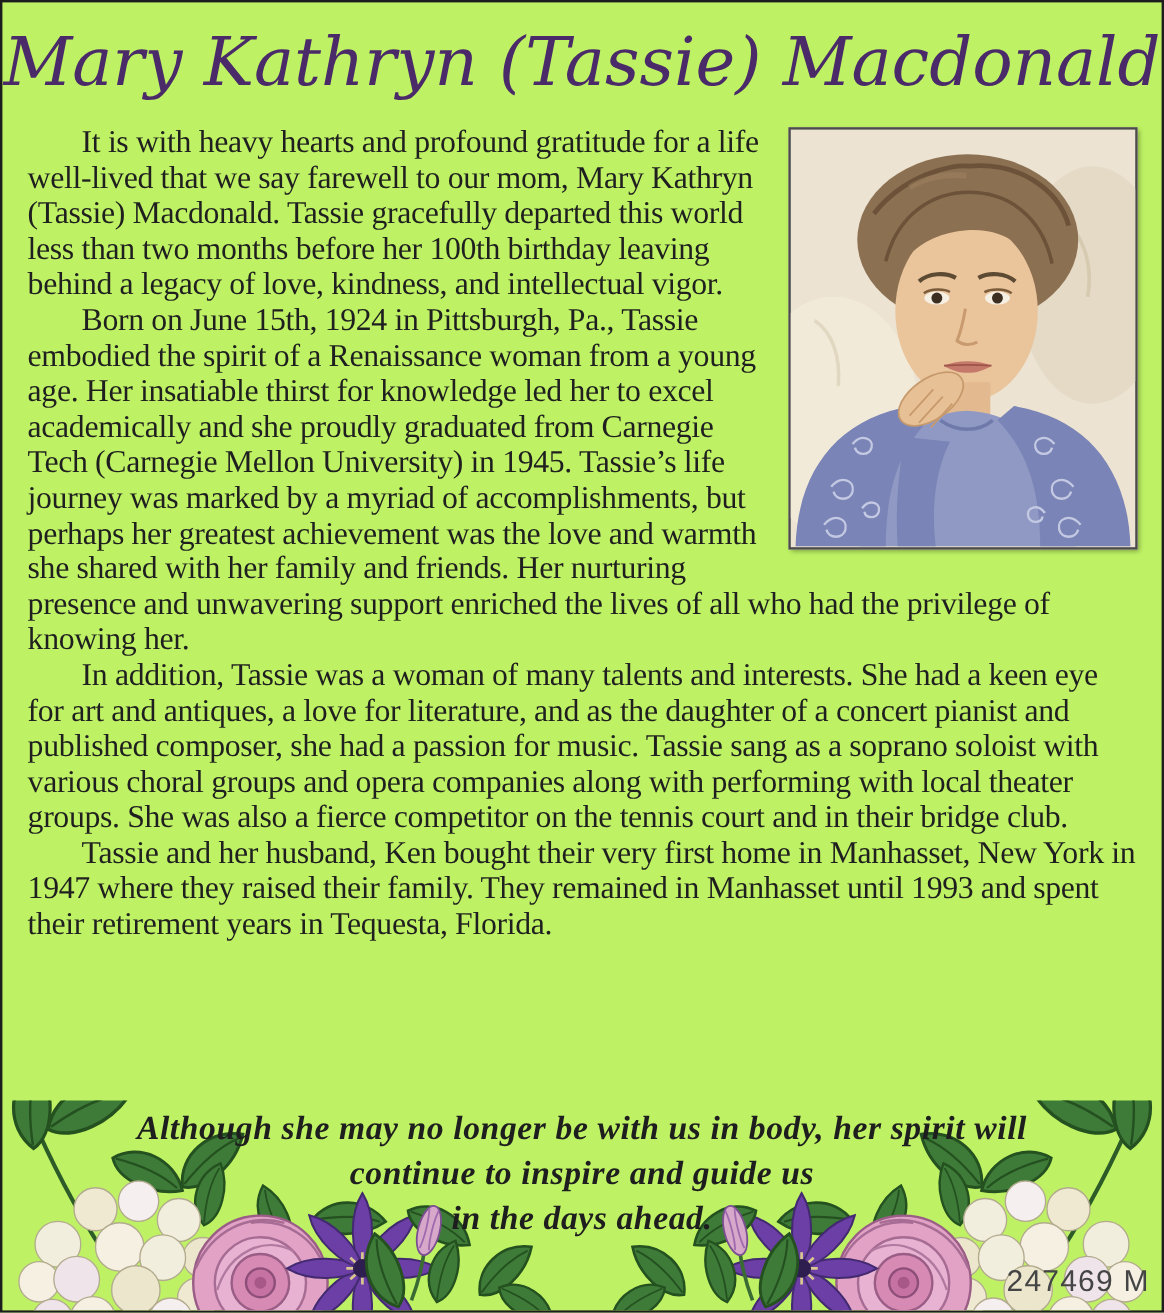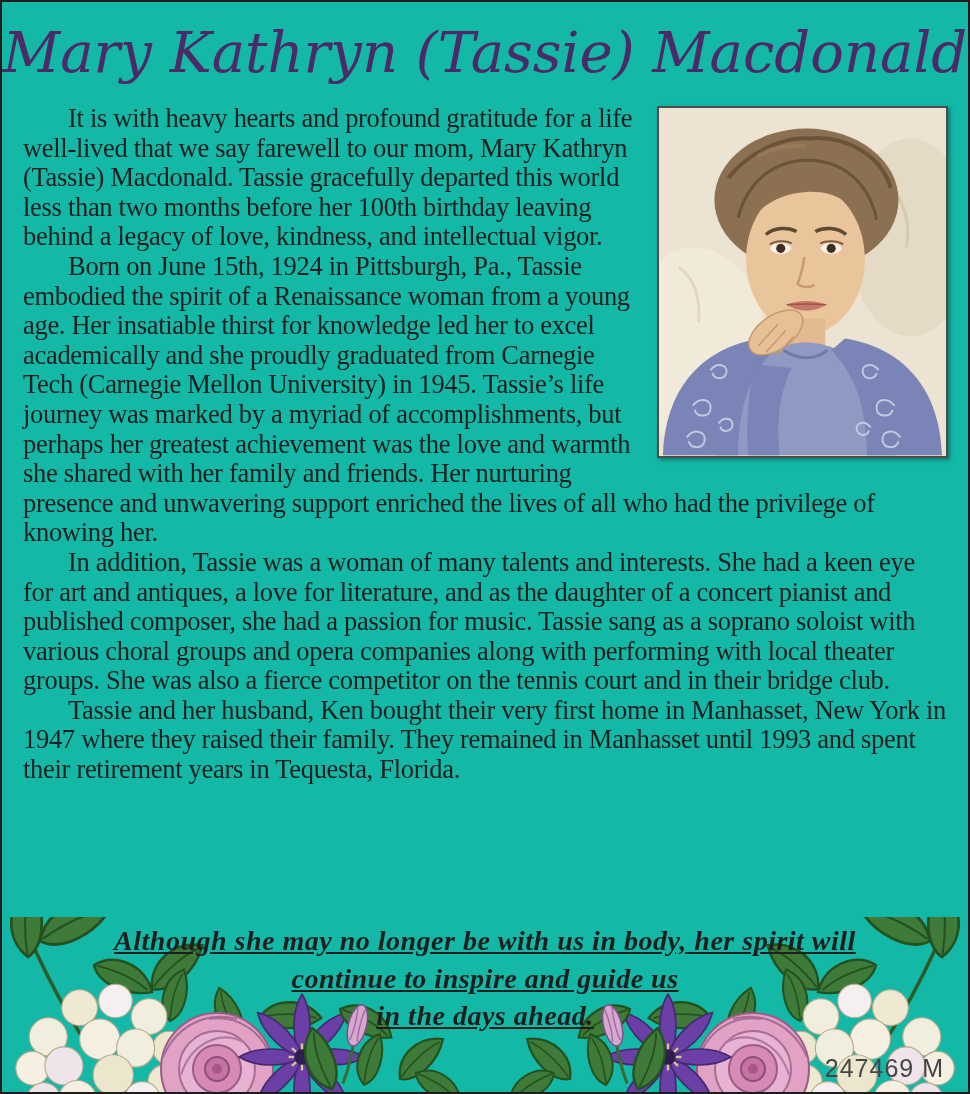--- a/index.html
+++ b/index.html
@@ -1,20 +1,20 @@
 <!DOCTYPE html>
 <html><head>
 <meta charset="utf-8">
 <style>
   html,body{margin:0;padding:0;background:#fff;}
   .page{
     position:relative;
     width:966px;height:1090px;
     border:2px solid #1d1d1d;
-    background:#14b8a6;
+    background:#bef264;
     overflow:hidden;
     font-family:"Liberation Serif", serif;
   }
   .title{
     margin:0;
     height:98px;
     line-height:102px;
     text-align:center;
     font-family:"DejaVu Serif", serif;
     font-style:italic;
@@ -48,31 +48,30 @@
     left:0;right:0;top:920px;
     z-index:2;
     text-align:center;
     font-style:italic;
     font-weight:bold;
     font-size:28px;
     line-height:37.5px;
     color:#1e1e1e;
     white-space:pre-line;
     letter-spacing:0.5px;
-    text-decoration:underline;
   }
   .florals{
     position:absolute;
     left:0;bottom:0;
     width:966px;height:175px;
     z-index:1;
   }
   .refcode{
     position:absolute;
-    right:24px;bottom:9px;
+    right:10px;bottom:9px;
     z-index:3;
     font-family:"Liberation Sans", sans-serif;
     font-size:25px;
     color:#454545;
     letter-spacing:1px;
     margin-left:43px;
   }
 </style>
 </head>
 <body>

